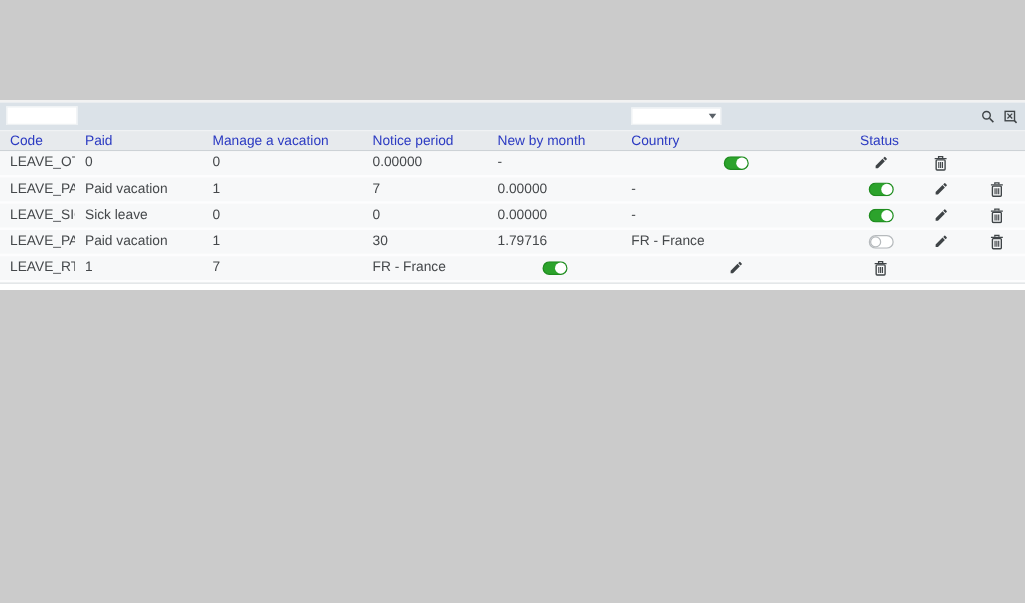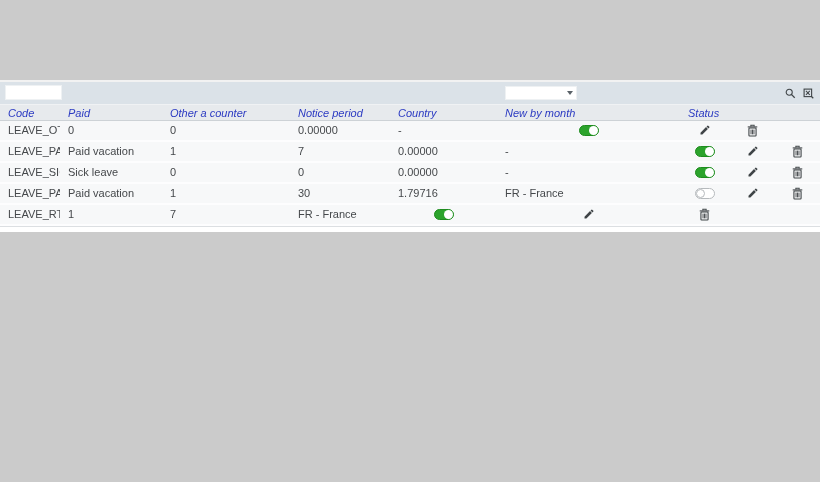--- a/index.html
+++ b/index.html
@@ -24,21 +24,21 @@
   .toolbar-icons { position:absolute; right:6px; top:0; height:22px;
     display:flex; align-items:center; gap:7px; }
   .ticon { width:11px; height:11px; display:inline-block; cursor:pointer; }
   .ticon svg { display:block; }
 
   
   .grid-row { display:grid;
     grid-template-columns:60px 102px 128px 100px 107px 183px 50px 45px 1fr;
     width:820px; }
   .thead { background:#e7eaed; height:17px; border-bottom:1px solid #cdd2d6;
-    border-top:1px solid #f0f2f4;font-style:italic; }
+    border-top:1px solid #f0f2f4; }
   .th { font-size:11px; color:#2b3ac2; line-height:16px; padding-left:8px;
     white-space:nowrap; overflow:hidden; cursor:pointer; }
   .data-row { height:21px; background:#f7f8f9; border-bottom:2px solid #fdfdfe;
     align-items:center; }
   .td { font-size:11px; color:#45484b; padding-left:8px; white-space:nowrap;
     overflow:hidden; line-height:19px; }
   .td-status, .td-action { padding-left:0; display:flex; align-items:center;
     justify-content:center; }
 
   
@@ -82,24 +82,24 @@
             <line x1="7.4" y1="3.2" x2="3.2" y2="7.4" stroke="#3f4447" stroke-width="1.1"></line>
             <line x1="9.4" y1="9.4" x2="11.2" y2="11.2" stroke="#3f4447" stroke-width="1.4"></line>
           </svg>
         </span>
       </div>
     </div>
 
     <div class="grid-row thead">
       <div class="th">Code</div>
       <div class="th">Paid</div>
-      <div class="th">Other a counter</div>
+      <div class="th">Manage a vacation</div>
       <div class="th">Notice period</div>
+      <div class="th">New by month</div>
       <div class="th">Country</div>
-      <div class="th">New by month</div>
       <div class="th">Status</div>
       <div class="th"></div>
       <div class="th"></div>
     </div>
 
     <div id="tbody">
   <div class="grid-row data-row">
     <div class="td">LEAVE_OTHER</div>
     <div class="td">0</div>
     <div class="td">0</div>

